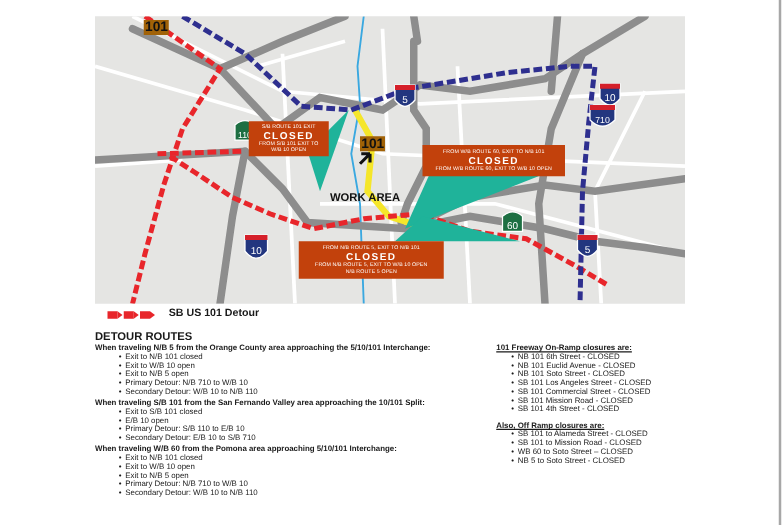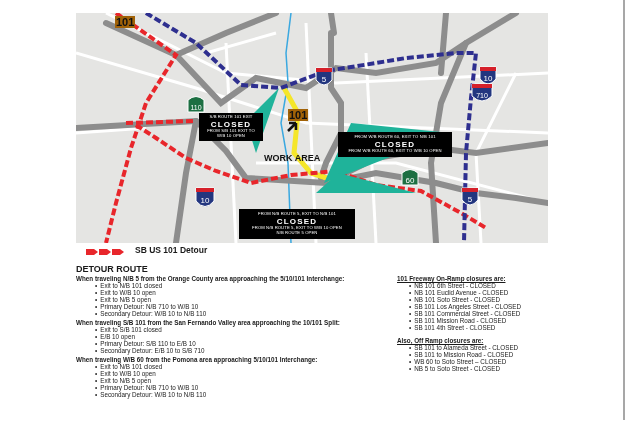--- a/index.html
+++ b/index.html
@@ -4,22 +4,22 @@
 <style>
   html, body { margin: 0; padding: 0; }
   body {
     width: 626px; height: 423px; background: #ffffff; position: relative; overflow: hidden;
     font-family: "Liberation Sans", sans-serif; color: #1a1a1a;
   }
   .right-rule { position: absolute; left: 623px; top: 0; width: 2px; height: 420px; background: #a7a7a7; }
   .map { position: absolute; left: 76px; top: 13px; width: 472px; height: 230px; background: #e5e5e3; overflow: hidden; }
   .map svg { position: absolute; left: 0; top: 0; }
   .callout {
-    position: absolute; background: #000000; color: #fff; text-align: center;
-    font-family: "Liberation Sans", sans-serif; line-height: 1.15; margin-top: 16px;
+    position: absolute; background: #c2410c; color: #fff; text-align: center;
+    font-family: "Liberation Sans", sans-serif; line-height: 1.15;
   }
   .callout .small { font-size: 4.2px; letter-spacing: 0.1px; }
   .callout .big { font-size: 8px; font-weight: bold; letter-spacing: 1.2px; }
   .shield-label { position: absolute; font-size: 11px; font-weight: bold; color: #111; background: #a16207; padding: 0 1px; line-height: 12px; }
   .work-area { position: absolute; font-size: 9px; font-weight: bold; color: #111; }
   .legend { position: absolute; top: 245px; left: 86px; display: flex; align-items: center; font-size: 8.5px; font-weight: bold; }
   .legend .item { display: flex; align-items: flex-end; margin-right: 26px; }
   .legend .swatch { display: flex; margin-right: 10px; }
   .legend .chev { width: 0; height: 0; border-top: 3px solid transparent; border-bottom: 3px solid transparent; margin-right: 1px; }
   .legend .bar { width: 8px; height: 6px; }
@@ -149,21 +149,21 @@
         <span class="chev" style="border-left:4px solid #e8262b"></span>
       <span class="bar" style="background:#e8262b"></span>
         <span class="chev" style="border-left:4px solid #e8262b"></span>
       <span class="bar" style="background:#e8262b"></span>
         <span class="chev" style="border-left:4px solid #e8262b"></span>
     </span>
     <span>SB US 101 Detour</span>
   </div>
 </div>
 
-<div class="section-title">DETOUR ROUTE</div>
+<div class="section-title">DETOUR ROUTES</div>
 
 <div class="routes">
   <div class="head">When traveling N/B 5 from the Orange County area approaching the 5/10/101 Interchange:</div>
   <ul>
     <li>Exit to N/B 101 closed</li>
     <li>Exit to W/B 10 open</li>
     <li>Exit to N/B 5 open</li>
     <li>Primary Detour: N/B 710 to W/B 10</li>
     <li>Secondary Detour: W/B 10 to N/B 110</li>
   </ul>

